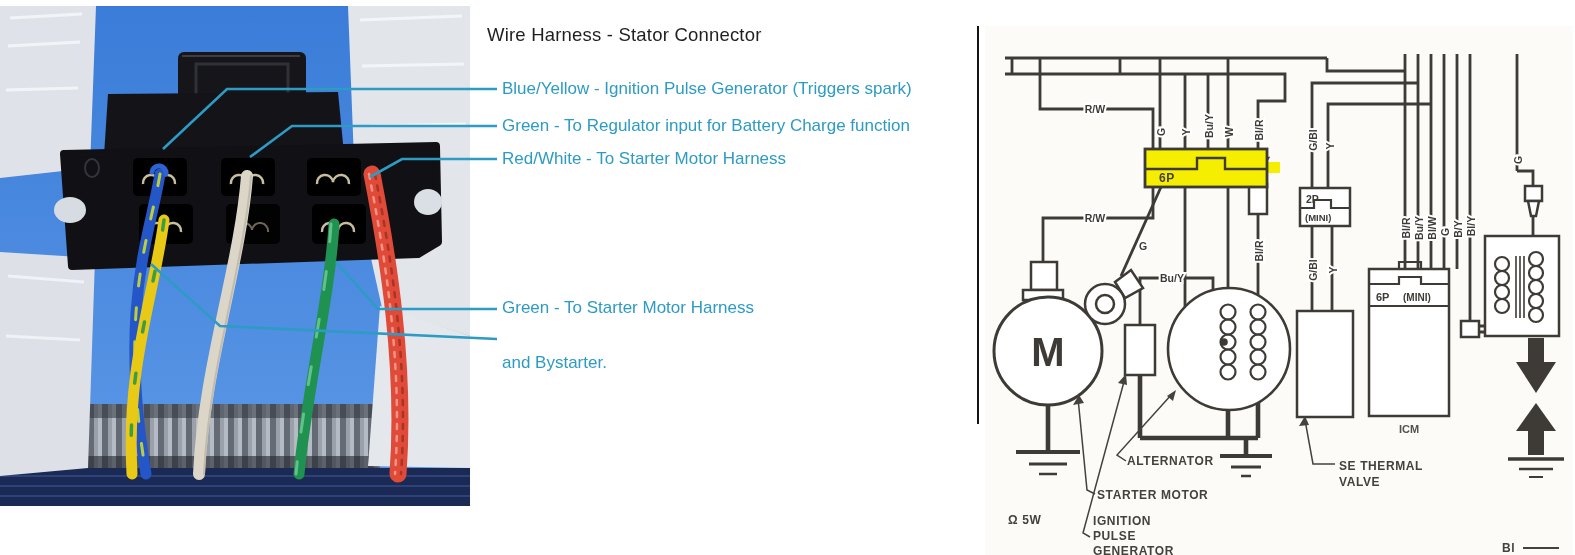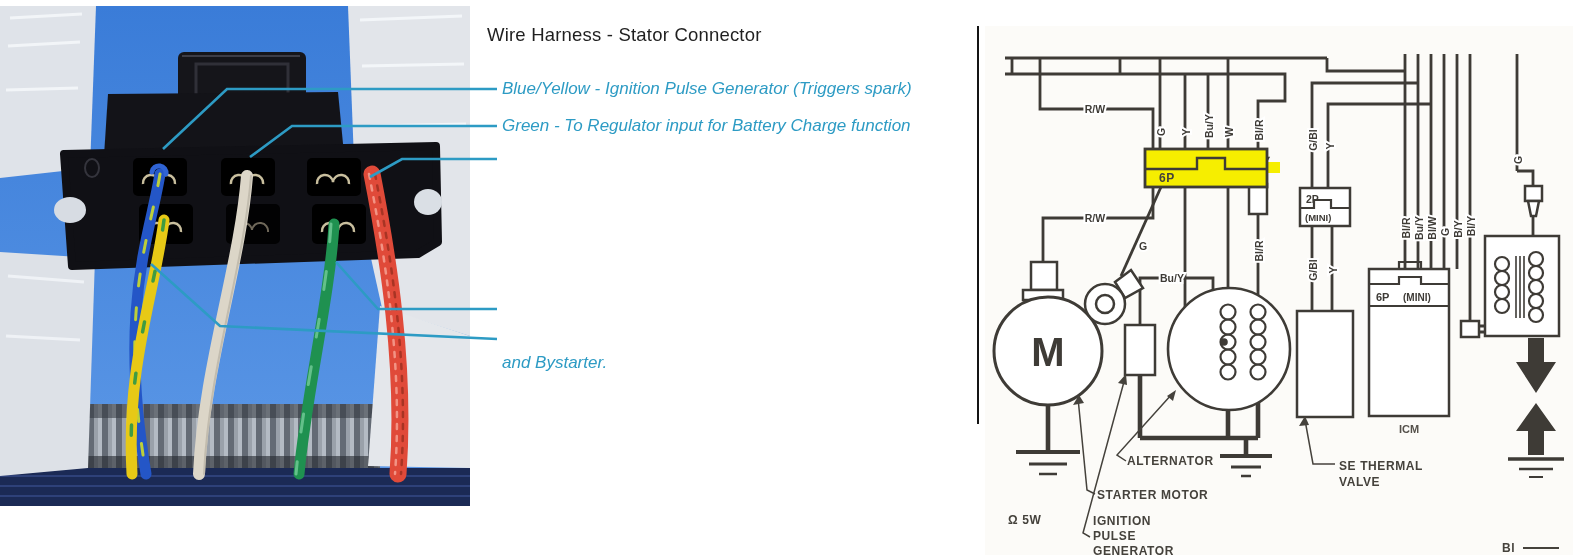--- a/index.html
+++ b/index.html
@@ -2,21 +2,21 @@
 <html><head>
 <meta charset="utf-8">
 <style>
   html,body{margin:0;padding:0;background:#fff;}
   .stage{position:relative;width:1575px;height:555px;background:#ffffff;overflow:hidden;
          font-family:"Liberation Sans",sans-serif;margin-top:6px;}
   .photo{position:absolute;left:0;top:0;}
   .leaders{position:absolute;left:0;top:0;pointer-events:none;}
   .page-title{position:absolute;left:487px;top:18px;font-size:18.5px;color:#1f1f1f;
               letter-spacing:.2px;white-space:nowrap;}
-  .ann{position:absolute;left:502px;font-size:17px;color:#2d9bc4;white-space:nowrap;line-height:20px;font-style:italic;}
+  .ann{position:absolute;left:502px;font-size:17px;color:#2d9bc4;white-space:nowrap;line-height:20px;}
   .divider{position:absolute;left:977px;top:20px;width:2px;height:398px;background:#141414;}
   .diagram{position:absolute;left:975px;top:0;}
   svg text{font-family:"Liberation Sans",sans-serif;}
   .wl{font-size:10.5px;font-weight:bold;fill:#3e3b36;paint-order:stroke;stroke:#ffffff;stroke-width:4px;}
   .cl{font-size:12px;font-weight:bold;fill:#45423c;letter-spacing:.6px;}
   .ink{stroke:#3e3b36;fill:none;stroke-width:2.8;}
   .thick{stroke:#3e3b36;fill:none;stroke-width:4.6;}
   .box{stroke:#3e3b36;fill:#ffffff;stroke-width:2.5;}
   .ldr{stroke:#45423c;fill:none;stroke-width:1.5;}
 </style>
@@ -123,20 +123,22 @@
       <polyline points="250,151 292,120 497,120"></polyline>
       <polyline points="370,171 402,153 497,153"></polyline>
       <polyline points="336,256 378,303 497,303"></polyline>
       <polyline points="151,258 220,320 497,333"></polyline>
     </g>
   </svg>
 
   <div class="page-title">Wire Harness - Stator Connector</div>
   <div class="ann" style="top:73px">Blue/Yellow - Ignition Pulse Generator (Triggers spark)</div>
   <div class="ann" style="top:110px">Green - To Regulator input for Battery Charge function</div>
+  <div class="ann" style="top:143px">Red/White - To Starter Motor Harness</div>
+  <div class="ann" style="top:292px">Green - To Starter Motor Harness</div>
   <div class="ann" style="top:347px">and Bystarter.</div>
 
   <div class="divider"></div>
 
   <svg class="diagram" width="600" height="555" viewBox="0 0 600 555">
     <rect x="10" y="20" width="588" height="532" fill="#fcfbf8"></rect>
 
     <g class="ink">
       <path d="M30,52 H352 M352,52 V65 H430"></path>
       <path d="M30,68 H310 V95 H283 V150"></path>

